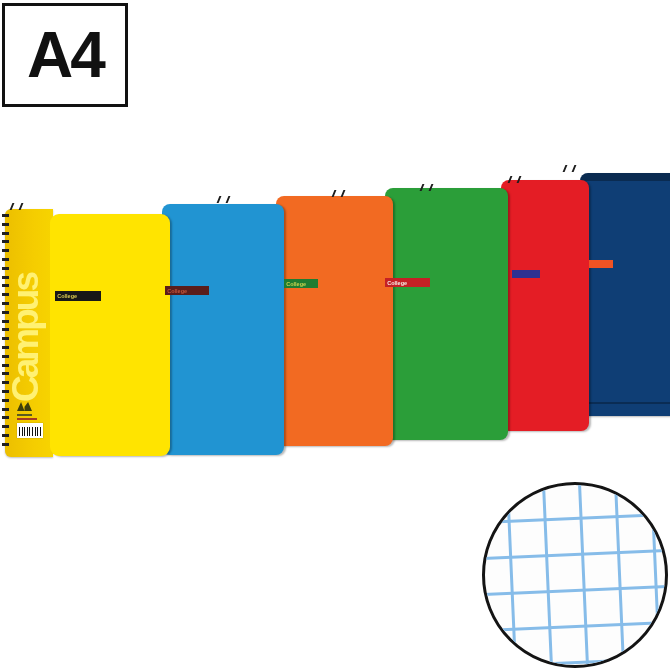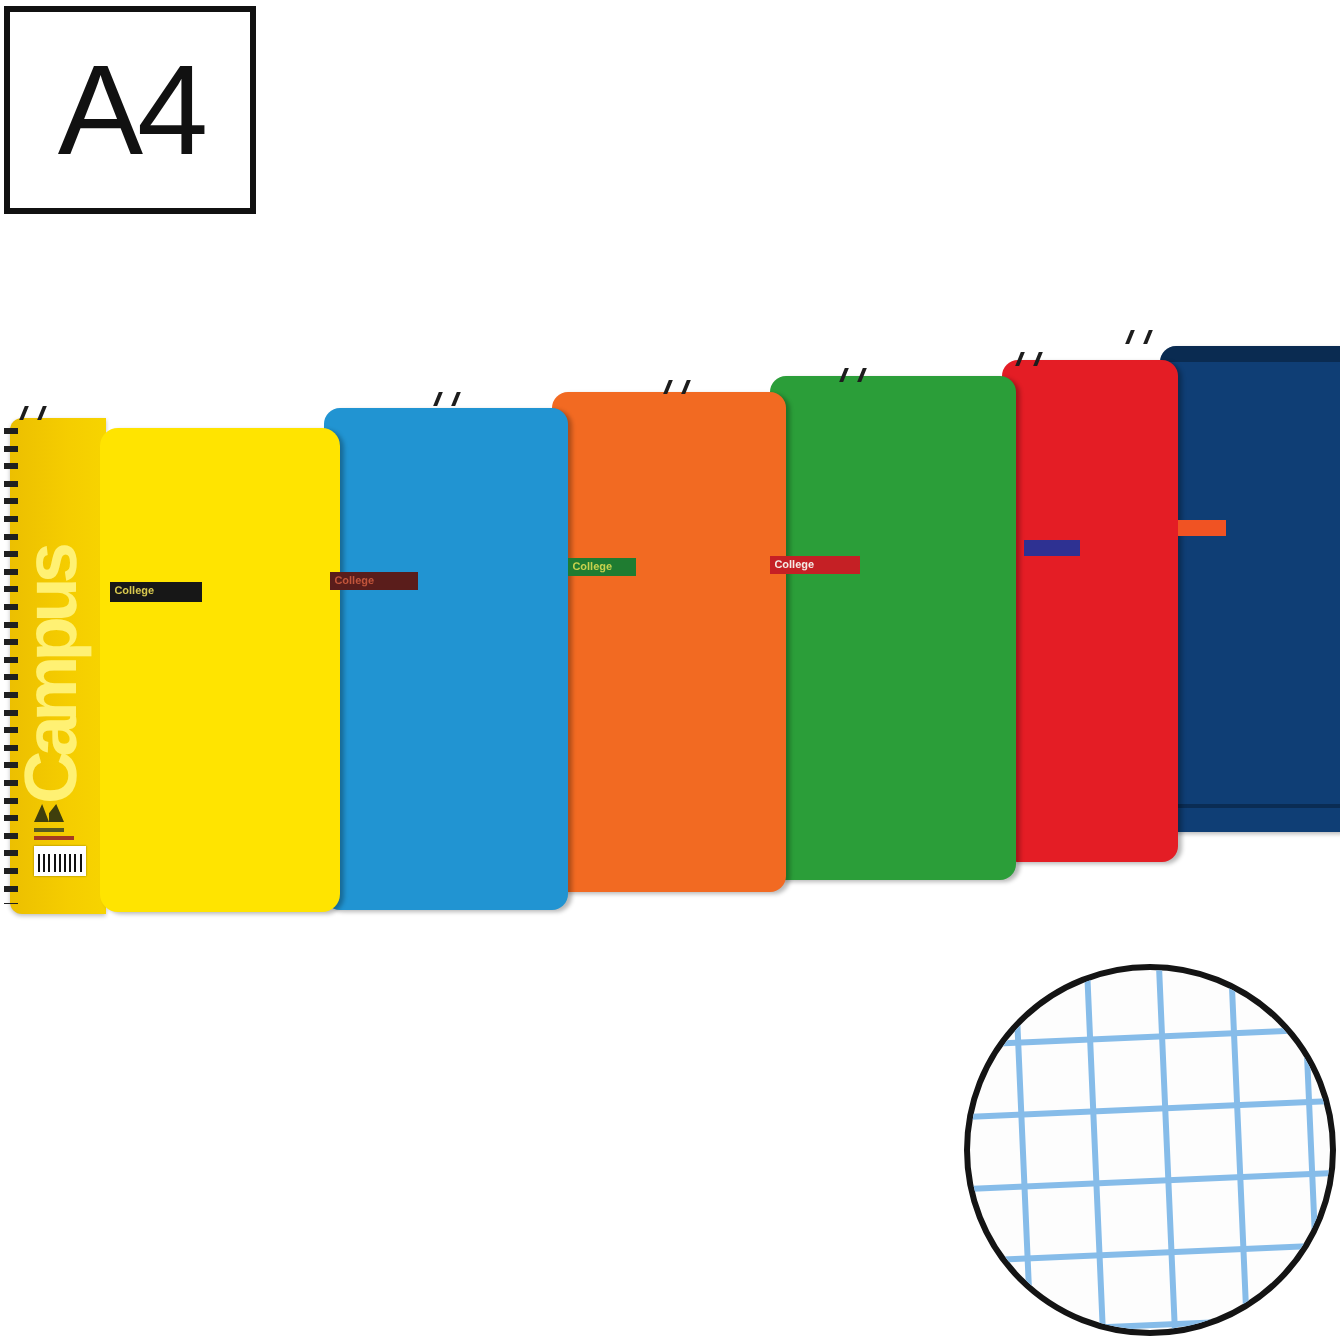--- a/index.html
+++ b/index.html
@@ -8,21 +8,21 @@
     overflow:hidden;font-family:"Liberation Sans",sans-serif;
   }
 
   
   .a4-box{
     position:absolute;left:2px;top:3px;width:120px;height:98px;
     border:3px solid #111;background:#fff;
     display:flex;align-items:center;justify-content:center;
   }
   .a4-box span{
-    font-weight:normal;font-size:64px;color:#111;letter-spacing:-3px;line-height:1;
+    font-weight:bold;font-size:64px;color:#111;letter-spacing:-3px;line-height:1;
   }
 
   
   .nb{position:absolute;border-radius:8px;box-shadow:2px 1px 2px rgba(0,0,0,.28);}
   .nb-navy  {left:580px;top:173px;width:90px;height:243px;border-radius:8px 0 0 8px;z-index:1;}
   .nb-navy::before{content:"";position:absolute;left:0;right:0;top:0;height:8px;
     background:rgba(0,0,0,.30);border-radius:8px 0 0 0;}
   .nb-navy::after{content:"";position:absolute;left:0;right:0;bottom:12px;height:2px;
     background:rgba(0,0,0,.28);}
   .nb-red   {left:501px;top:180px;width:88px;height:251px;z-index:2;}

